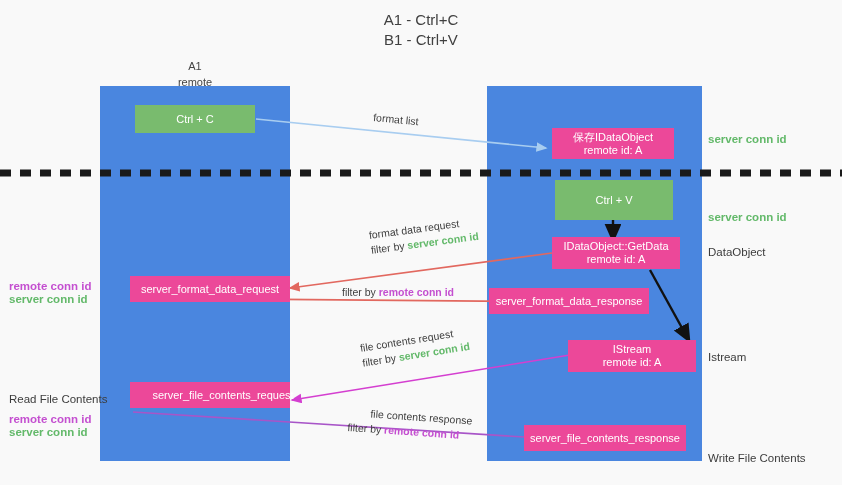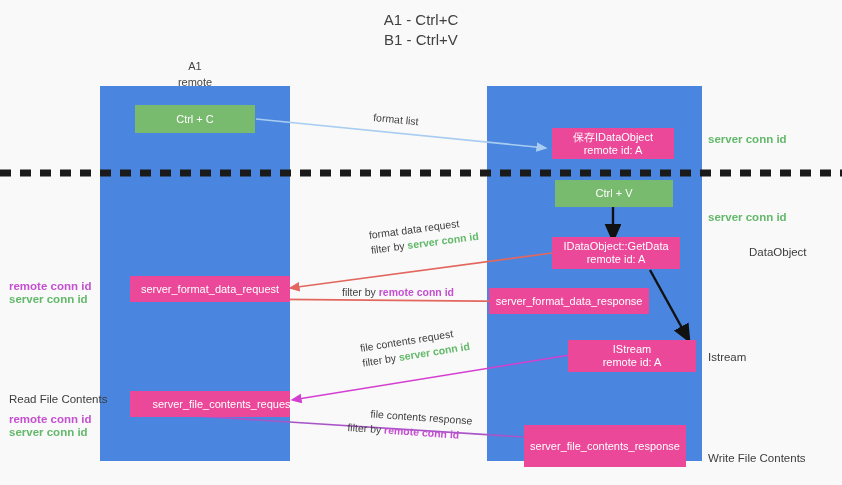--- a/index.html
+++ b/index.html
@@ -126,39 +126,39 @@
 
     <line x1="570" y1="355" x2="292" y2="400" stroke="#d43fd0" stroke-width="1.6" marker-end="url(#ah-magenta)"></line>
     <line x1="133" y1="412" x2="540" y2="438" stroke="#a855c8" stroke-width="1.6" marker-end="url(#ah-purple)"></line>
   </svg>
 
   <div class="node green" style="left:135px; top:105px; width:120px; height:28px;">Ctrl + C</div>
 
   <div class="node orange" style="left:552px; top:128px; width:122px; height:31px;">保存IDataObject
 remote id: A</div>
 
-  <div class="node green" style="left:555px; top:180px; width:118px; height:27px;">Ctrl + V</div>
+  <div class="node green" style="left:555px; top:180px; width:118px; height:40px;">Ctrl + V</div>
 
   <div class="node orange" style="left:552px; top:237px; width:128px; height:32px;">IDataObject::GetData
 remote id: A</div>
 
   <div class="node orange" style="left:130px; top:276px; width:160px; height:26px;">server_format_data_request</div>
 
   <div class="node orange" style="left:489px; top:288px; width:160px; height:26px;">server_format_data_response</div>
 
   <div class="node orange" style="left:568px; top:340px; width:128px; height:32px;">IStream
 remote id: A</div>
 
-  <div class="node orange" style="left:130px; top:391px; width:160px; height:26px;padding-left:26px;">server_file_contents_request</div>
+  <div class="node orange" style="left:130px; top:382px; width:160px; height:26px;padding-left:26px;">server_file_contents_request</div>
 
-  <div class="node orange" style="left:524px; top:425px; width:162px; height:42px;">server_file_contents_response</div>
+  <div class="node orange" style="left:524px; top:425px; width:162px; height:26px;">server_file_contents_response</div>
 
   <div class="side-label conn-green" style="left:708px; top:132px;">server conn id</div>
   <div class="side-label conn-green" style="left:708px; top:210px;">server conn id</div>
-  <div class="side-label" style="left:708px; top:245px;margin-left:41px;">DataObject</div>
+  <div class="side-label" style="left:708px; top:245px;">DataObject</div>
   <div class="side-label" style="left:708px; top:350px;">Istream</div>
   <div class="side-label" style="left:708px; top:431px;margin-top:20px;">Write File Contents</div>
 
   <div class="side-label conn-purple" style="left:9px; top:279px;">remote conn id</div>
   <div class="side-label conn-green" style="left:9px; top:292px;">server conn id</div>
 
   <div class="side-label" style="left:9px; top:392px;">Read File Contents</div>
   <div class="side-label conn-purple" style="left:9px; top:412px;">remote conn id</div>
   <div class="side-label conn-green" style="left:9px; top:425px;">server conn id</div>
 

